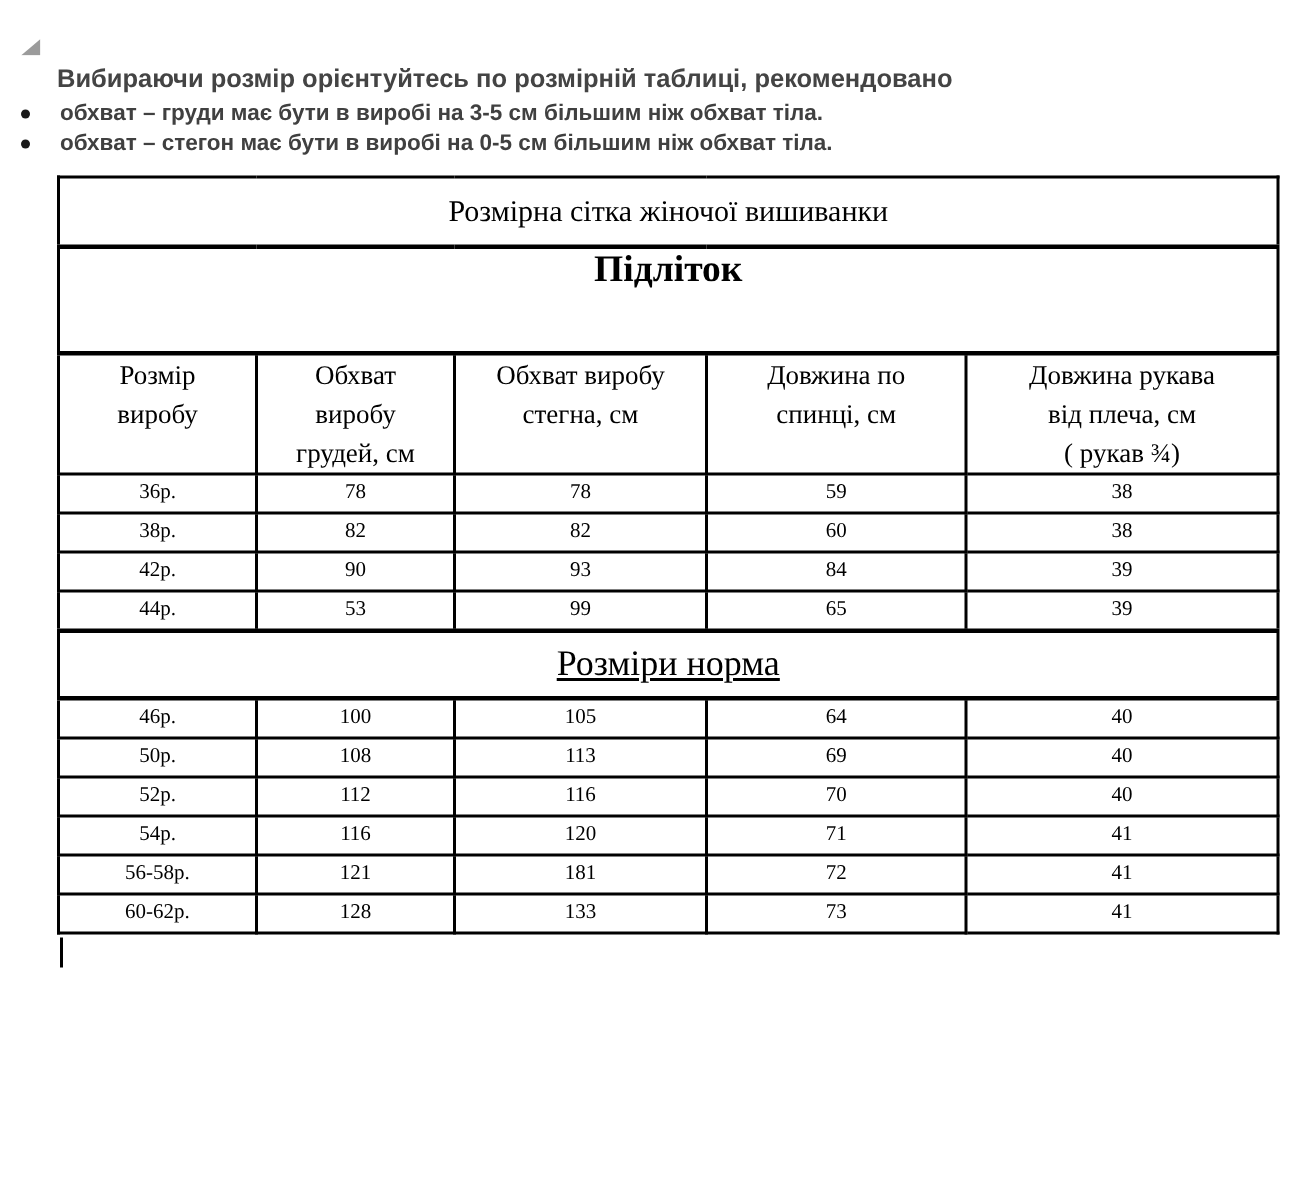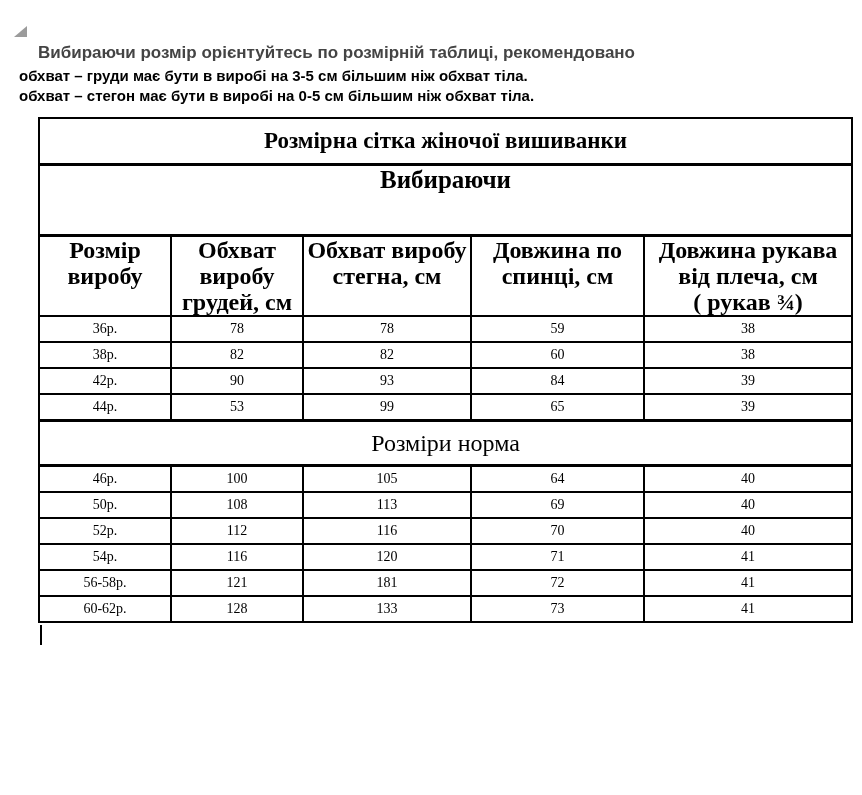--- a/index.html
+++ b/index.html
@@ -26,25 +26,25 @@
     line-height: 21px;
     color: #444444;
   }
   .bullet-list {
     margin: 3px 0 0 0;
     padding: 0;
     list-style: none;
   }
   .bullet-list li {
     position: relative;
-    margin-left: 19px;
+    margin-left: 40px;
     font-size: 15px;
     font-weight: bold;
     line-height: 20px;
-    color: #000000;
+    color: #404040;
   }
   .bullet-list li .dot {
     position: absolute;
     left: -26px; top: 7px;
     width: 6px; height: 6px;
     border-radius: 50%;
     background: #1a1a1a;
   }
   table.size-table {
     margin: 11px 0 0 38px;
@@ -55,53 +55,54 @@
     color: #000000;
   }
   table.size-table td {
     border: 2px solid #000000;
     text-align: center;
     padding: 0;
     overflow: hidden;
   }
   td.tbl-title {
     height: 44px;
-    font-size: 23px;
-    font-weight: bold;
+    font-size: 20px;
+    font-weight: normal;
     border-bottom-width: 3px !important;
   }
   td.tbl-section-teen {
     height: 68px;
     font-size: 25px;
     font-weight: bold;
     vertical-align: top;
     padding-top: 5px;
     border-bottom-width: 3px !important;
   }
   td.tbl-header {
     height: 76px;
-    font-size: 24px;
-    font-weight: bold;
+    font-size: 18px;
+    font-weight: normal;
     vertical-align: top;
     padding-top: 3px;
     line-height: 26px;
     white-space: pre-line;
   }
   tr.data-row td {
     height: 24px;
     font-size: 14px;
     line-height: 24px;
   }
   td.tbl-section-norm {
     height: 42px;
     font-size: 24px;
     font-weight: normal;
     vertical-align: middle;
     border-top-width: 3px !important;
     border-bottom-width: 3px !important;
+    text-decoration: underline;
   }
   .text-cursor {
     margin: 2px 0 0 40px;
     width: 2px;
     height: 20px;
     background: #000000;
   }
 </style>
 </head>
 <body>
@@ -123,21 +124,21 @@
       <col style="width:132px">
       <col style="width:168px">
       <col style="width:173px">
       <col style="width:208px">
     </colgroup>
     <tbody>
       <tr>
         <td colspan="5" class="tbl-title">Розмірна сітка жіночої вишиванки</td>
       </tr>
       <tr>
-        <td colspan="5" class="tbl-section-teen">Вибираючи</td>
+        <td colspan="5" class="tbl-section-teen">Підліток</td>
       </tr>
       <tr>
         <td class="tbl-header">Розмір
 виробу</td>
         <td class="tbl-header">Обхват
 виробу
 грудей, см</td>
         <td class="tbl-header">Обхват виробу
 стегна, см</td>
         <td class="tbl-header">Довжина по

